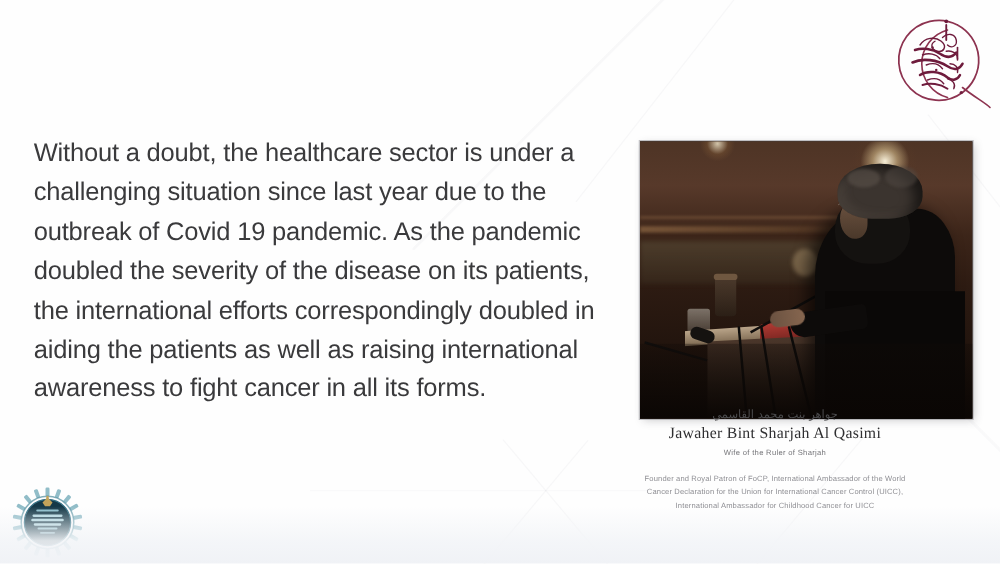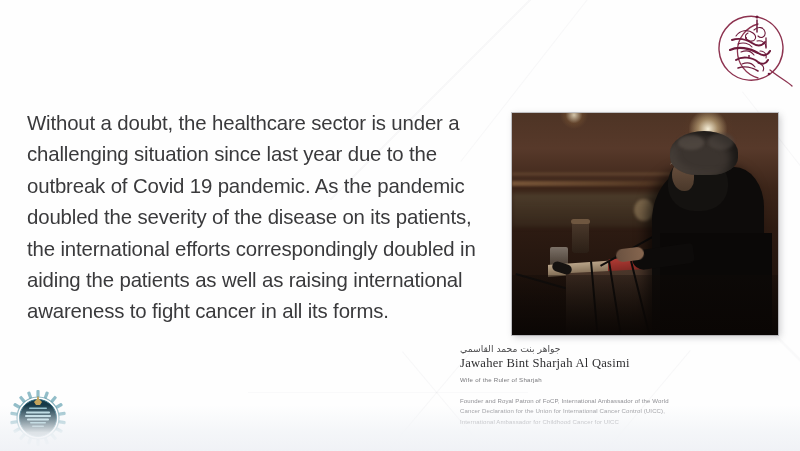--- a/index.html
+++ b/index.html
@@ -300,23 +300,23 @@
     width: 20px; height: 10px;
     background: #151210;
     border-radius: 5px;
     transform: rotate(18deg);
   }
 
   
   .caption {
     position: absolute;
     left: 460px;
-    top: 343px;
+    top: 326px;
     width: 320px;
-    text-align: left;
+    text-align: center;
   }
   .caption-arabic {
     font-family: "DejaVu Sans", sans-serif;
     font-size: 9.2px;
     color: #4b4b4d;
     direction: rtl;
     line-height: 12px;
     letter-spacing: 0.2px;
   }
   .caption-name {

